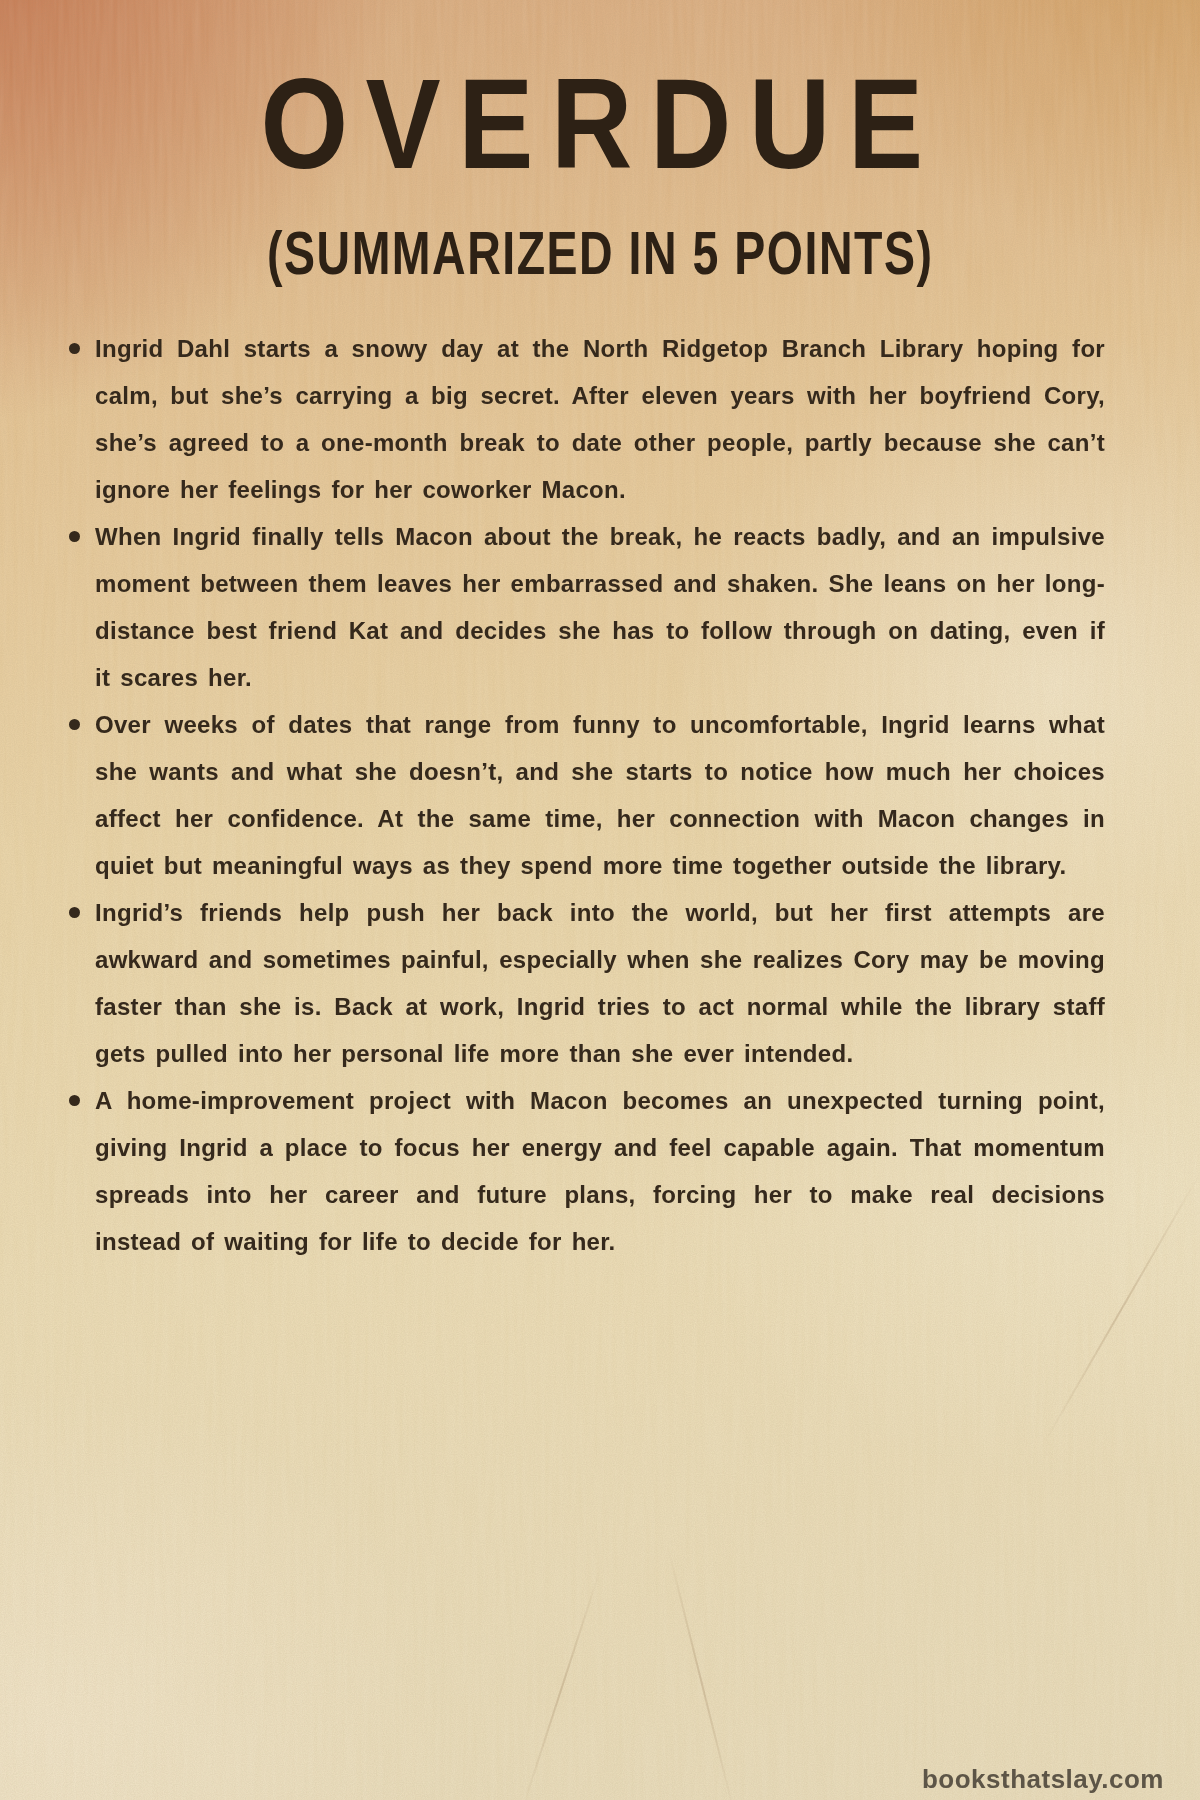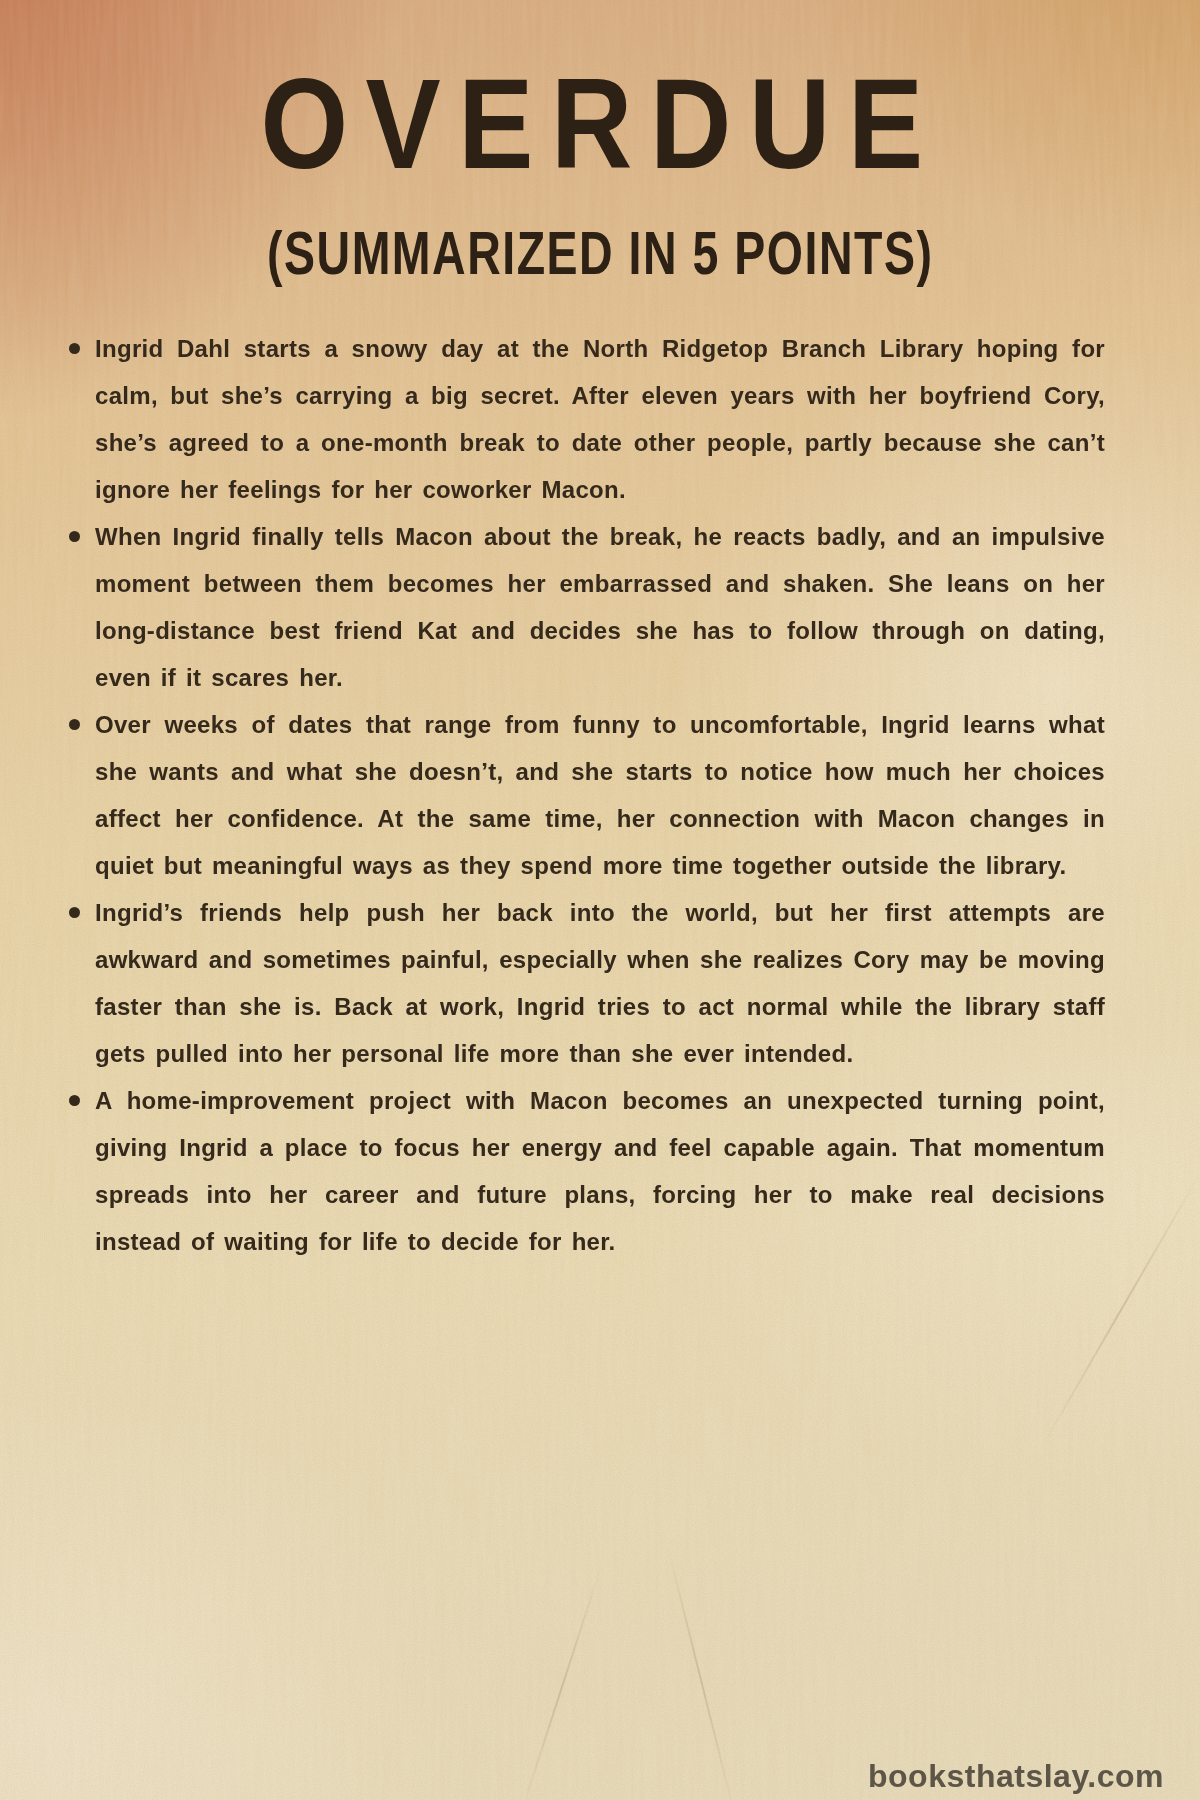--- a/index.html
+++ b/index.html
@@ -103,21 +103,21 @@
     top: 18px;
     width: 11px;
     height: 11px;
     border-radius: 50%;
     background: #35291c;
   }
   .footer {
     position: absolute;
     right: 36px;
     bottom: 5px;
-    font-size: 32px;
+    font-size: 26px;
     font-weight: bold;
     letter-spacing: 0.5px;
     color: #5d5547;
   }
 </style>
 </head>
 <body>
 
 <div class="poster">
 
@@ -145,21 +145,21 @@
     <h2 class="subtitle"><span class="subtitle-inner">(SUMMARIZED IN 5 POINTS)</span></h2>
   </header>
 
   <ul class="points">
     <li class="point">
       <span class="dot"></span>
       <span>Ingrid Dahl starts a snowy day at the North Ridgetop Branch Library hoping for calm, but she’s carrying a big secret. After eleven years with her boyfriend Cory, she’s agreed to a one-month break to date other people, partly because she can’t ignore her feelings for her coworker Macon.</span>
     </li>
     <li class="point">
       <span class="dot"></span>
-      <span>When Ingrid finally tells Macon about the break, he reacts badly, and an impulsive moment between them becomes her embarrassed and shaken. She leans on her long-distance best friend Kat and decides she has to follow through on dating, even if it scares her.</span>
+      <span>When Ingrid finally tells Macon about the break, he reacts badly, and an impulsive moment between them leaves her embarrassed and shaken. She leans on her long-distance best friend Kat and decides she has to follow through on dating, even if it scares her.</span>
     </li>
     <li class="point">
       <span class="dot"></span>
       <span>Over weeks of dates that range from funny to uncomfortable, Ingrid learns what she wants and what she doesn’t, and she starts to notice how much her choices affect her confidence. At the same time, her connection with Macon changes in quiet but meaningful ways as they spend more time together outside the library.</span>
     </li>
     <li class="point">
       <span class="dot"></span>
       <span>Ingrid’s friends help push her back into the world, but her first attempts are awkward and sometimes painful, especially when she realizes Cory may be moving faster than she is. Back at work, Ingrid tries to act normal while the library staff gets pulled into her personal life more than she ever intended.</span>
     </li>
     <li class="point">

